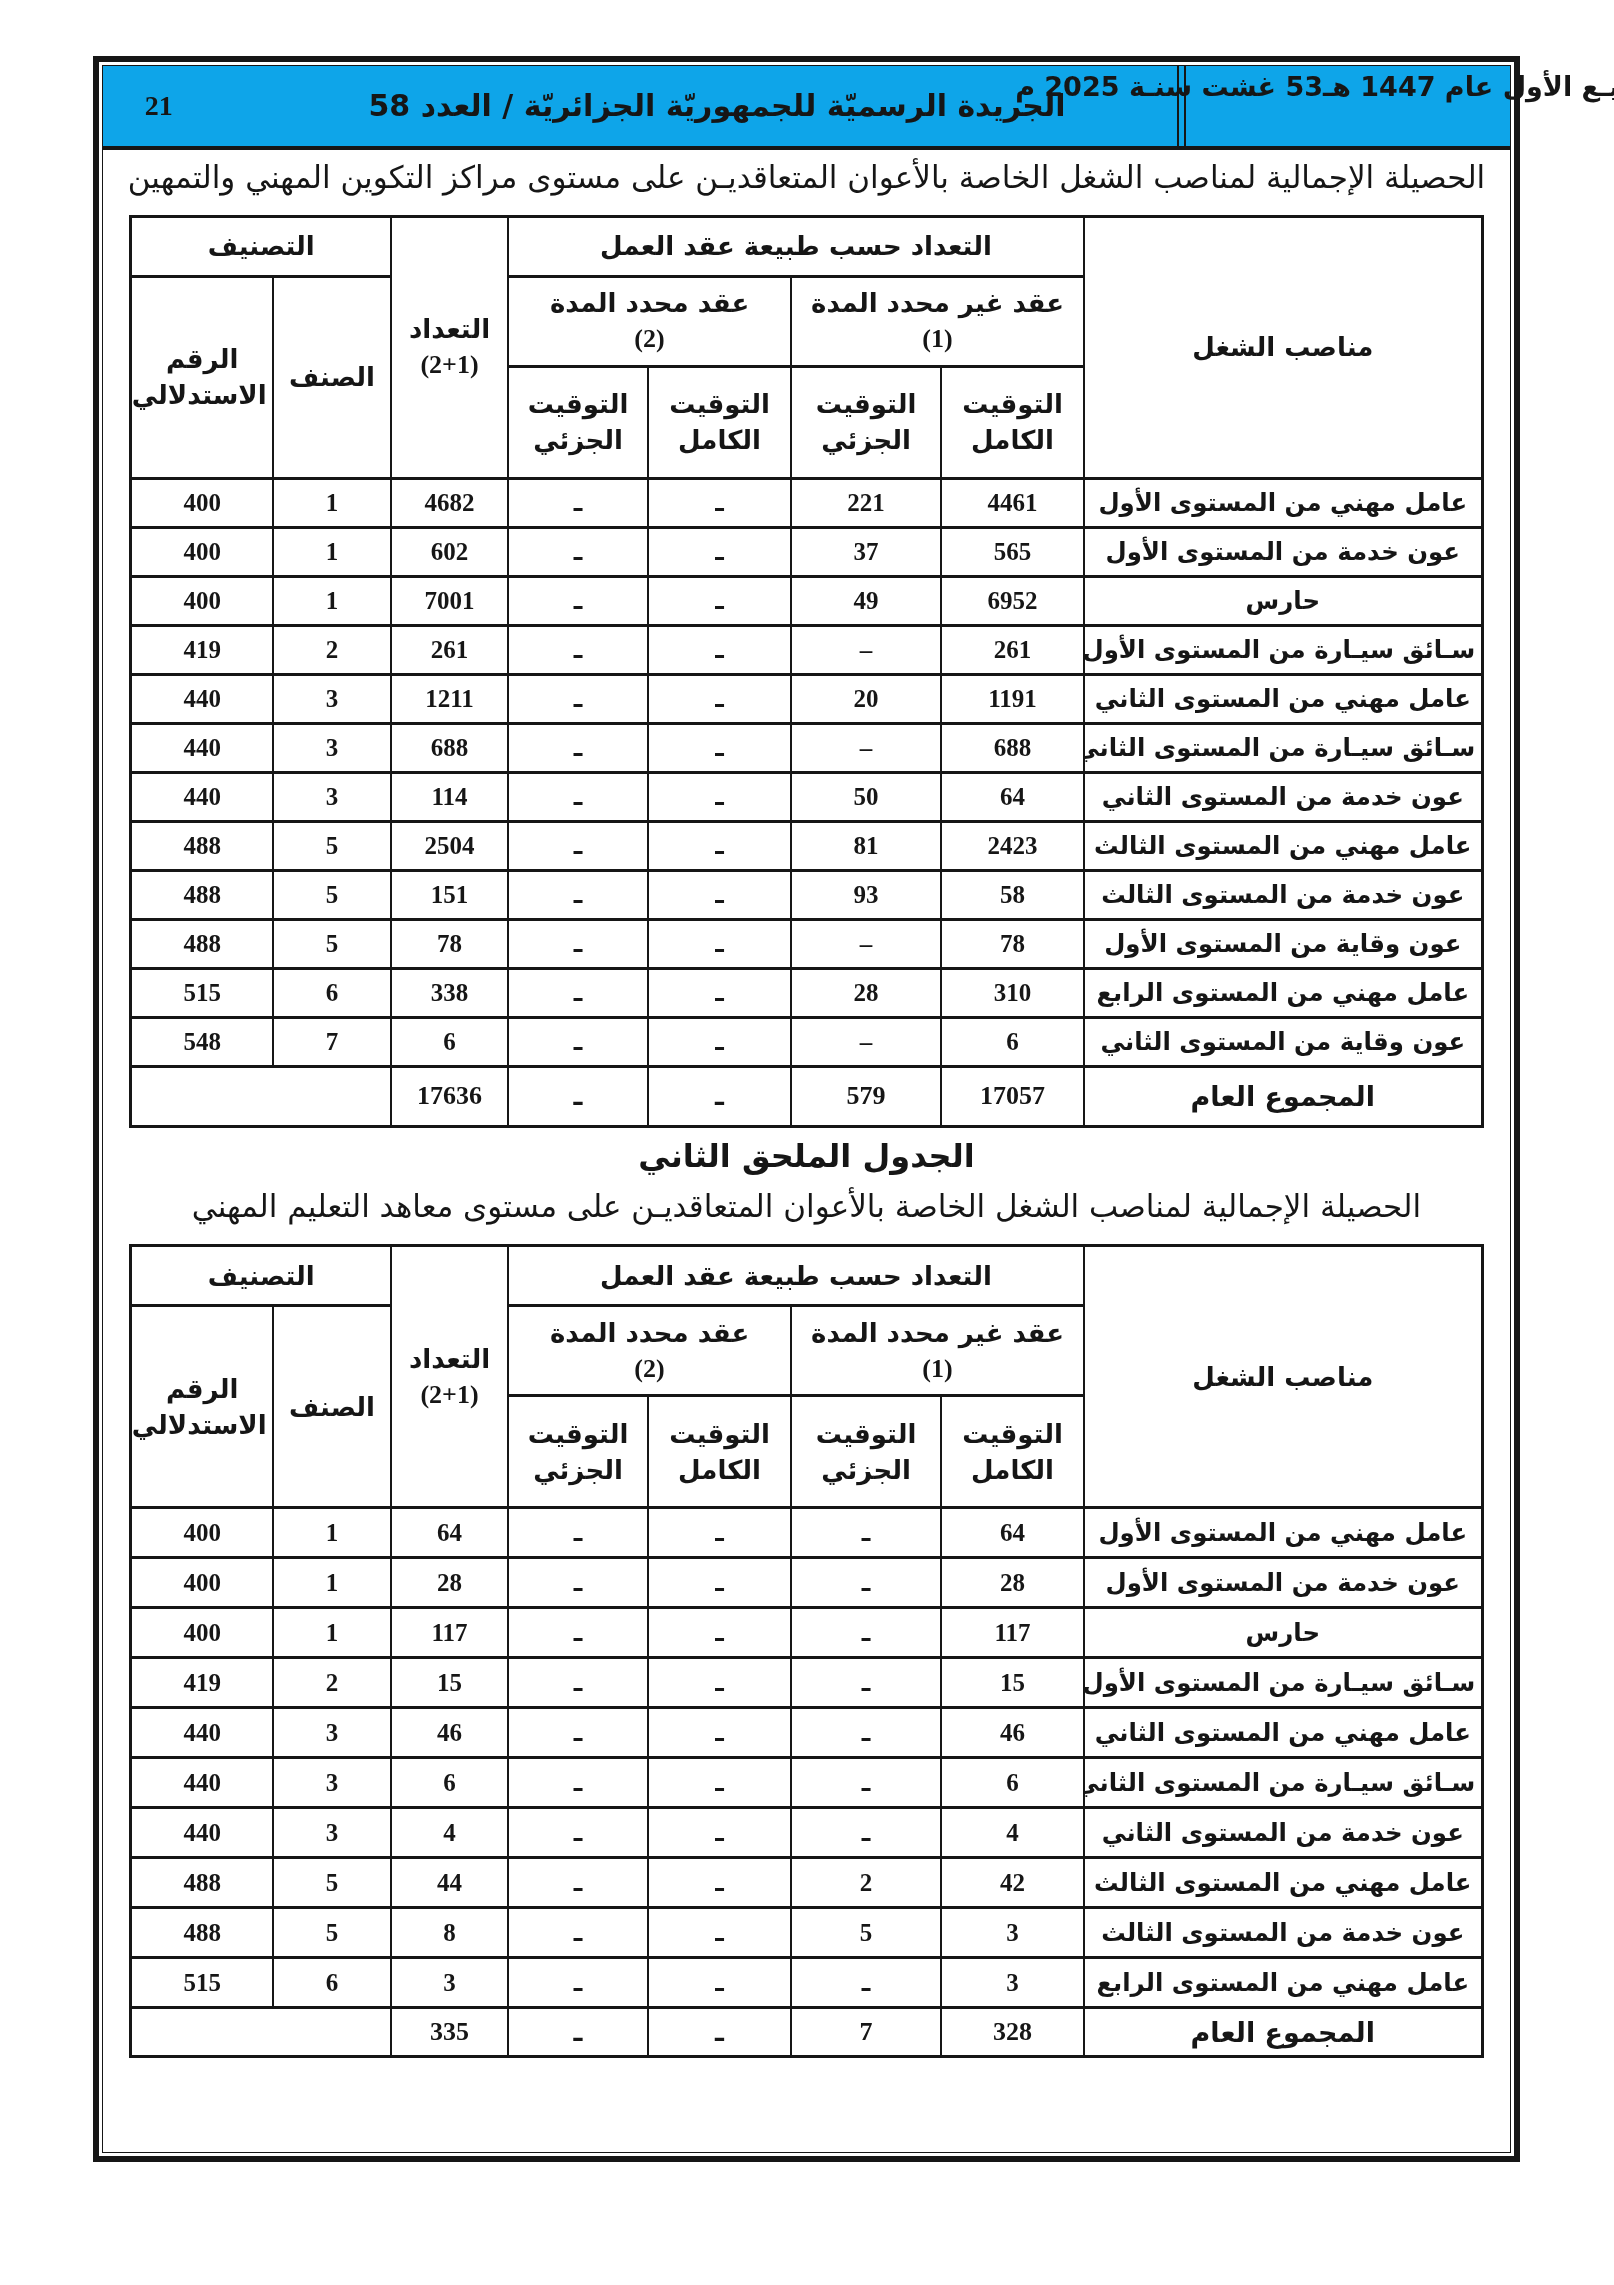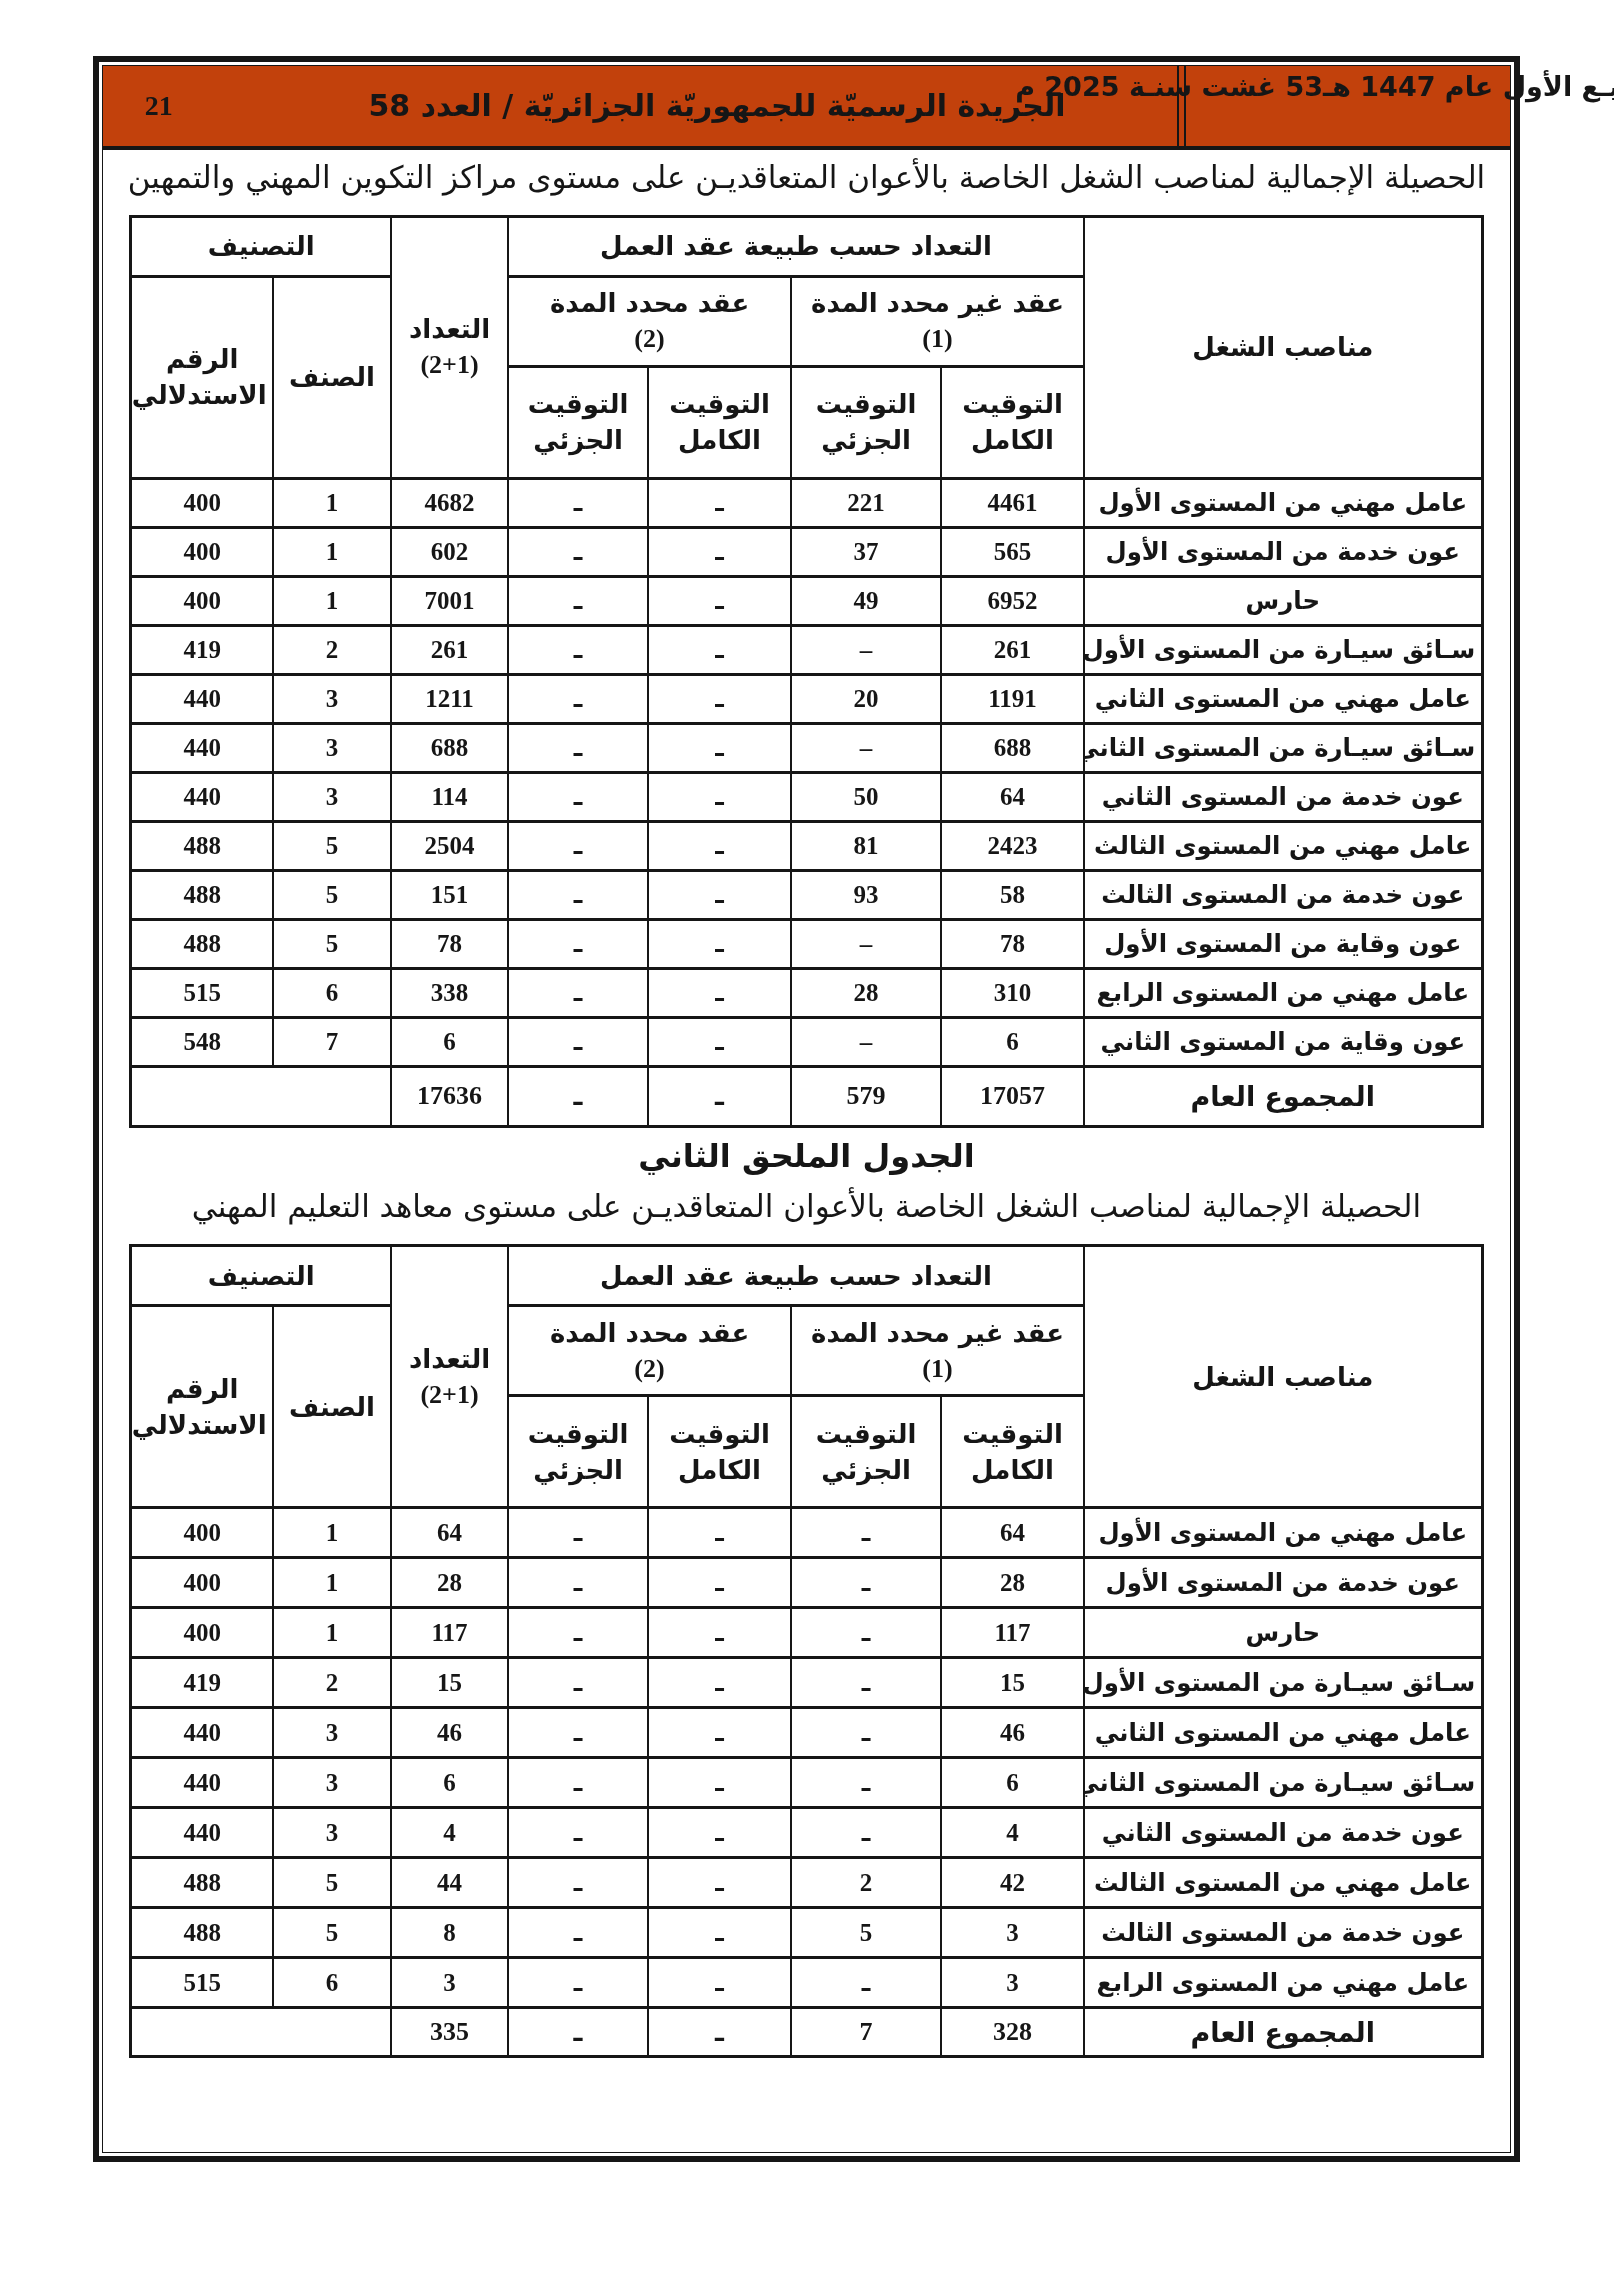--- a/index.html
+++ b/index.html
@@ -10,21 +10,21 @@
     position:absolute;left:93px;top:56px;width:1427px;height:2106px;
     border:6.3px solid #161616;background:#ffffff;
   }
   .frame-inner{
     position:absolute;inset:2.7px;border:1.8px solid #161616;
     display:flex;flex-direction:column;
   }
 
   
   .band{
-    flex:none;height:84px;background:#c2410c;border-bottom:4.5px solid #161616;
+    flex:none;height:84px;background:#0ea5e9;border-bottom:4.5px solid #161616;
     display:flex;align-items:stretch;direction:ltr;
   }
   .band-pagenum{
     flex:none;width:154px;display:flex;align-items:center;padding-left:42px;
     font-family:"Liberation Serif",serif;font-weight:700;font-size:28px;
   }
   .band-title{
     flex:1;display:flex;align-items:center;justify-content:center;
     direction:rtl;font-weight:700;font-size:30px;letter-spacing:0;
   }

